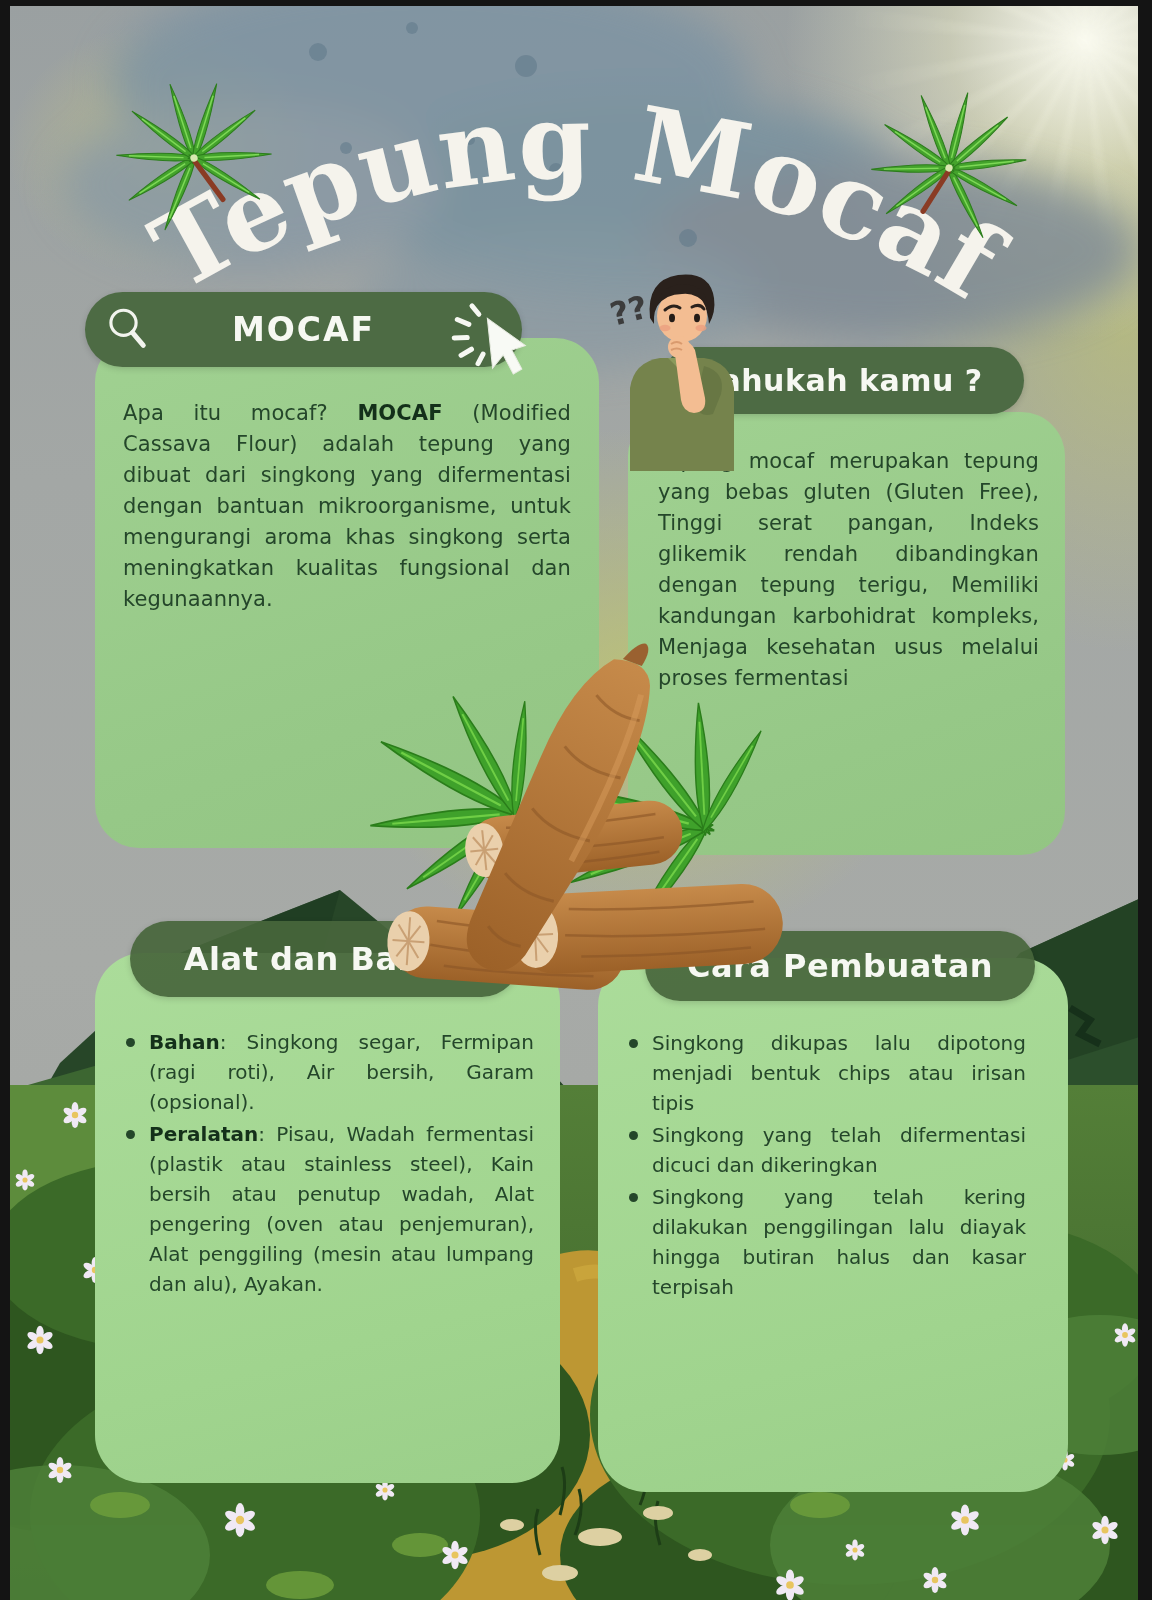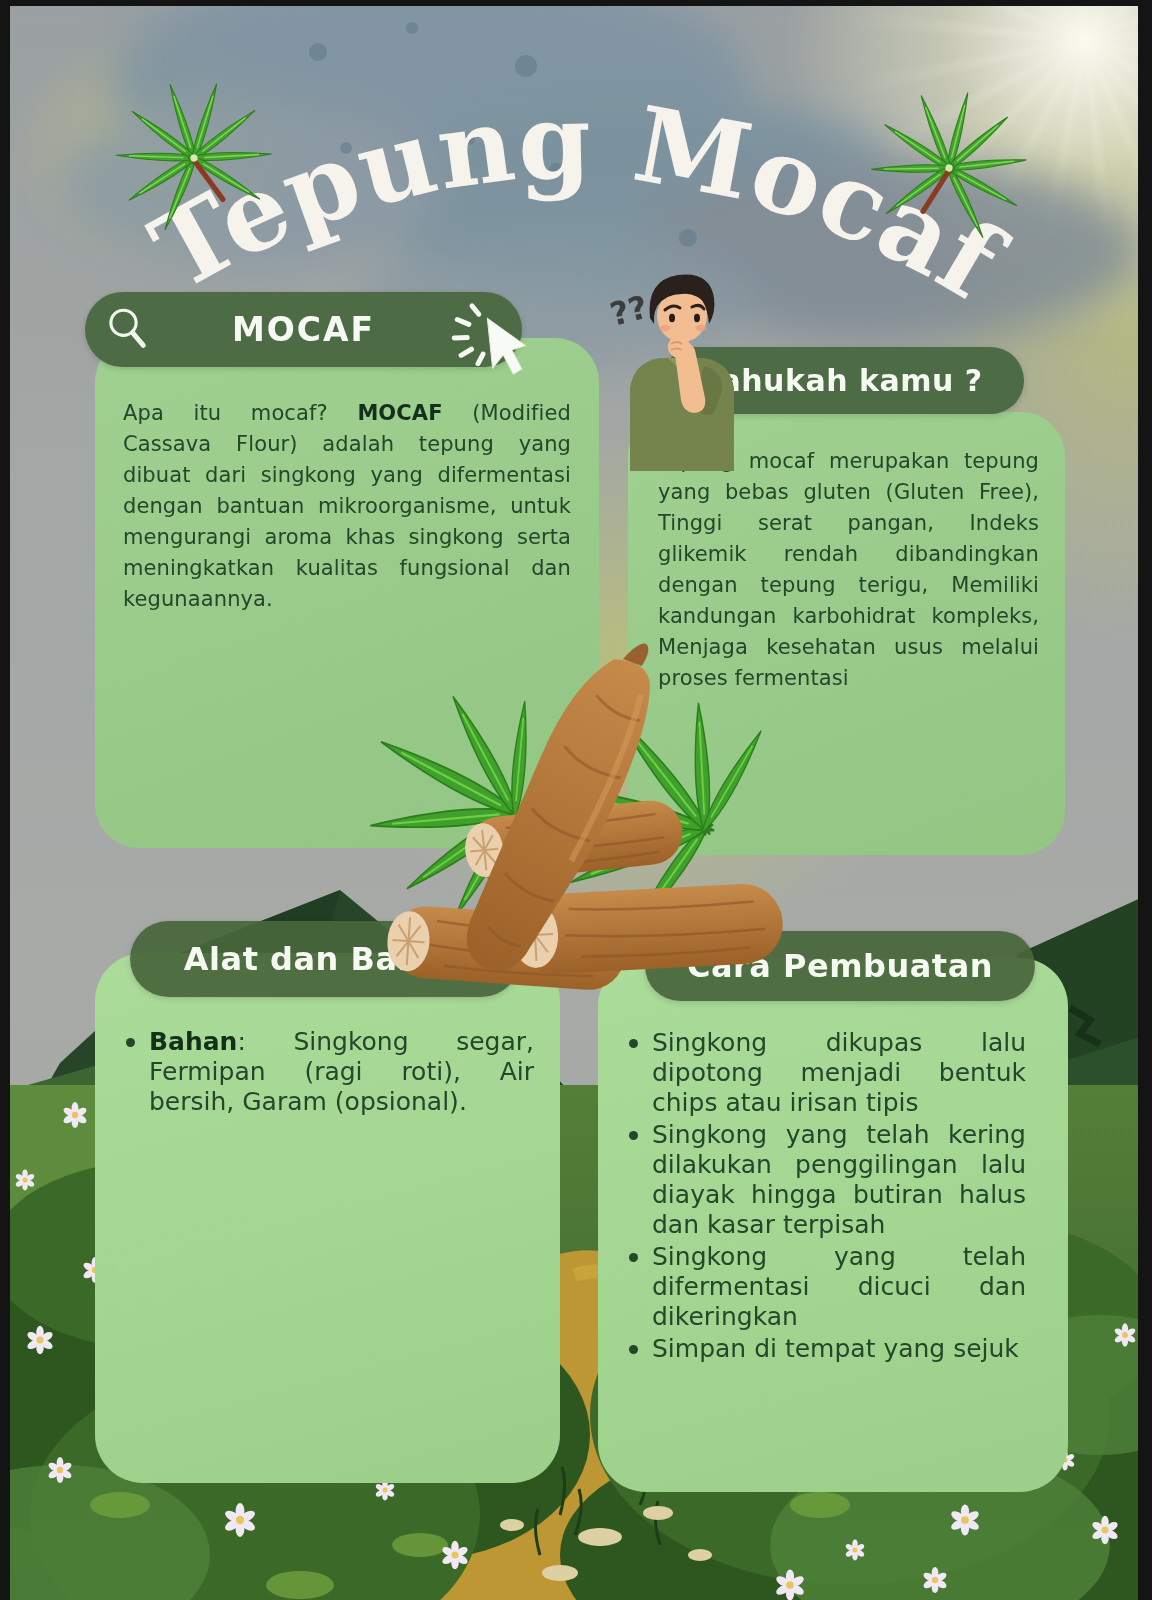--- a/index.html
+++ b/index.html
@@ -24,21 +24,21 @@
   .pill{position:absolute;display:flex;align-items:center;justify-content:center;z-index:25;
         background:#4d6b44;color:#f6f8f2;font-weight:700;box-shadow:0 2px 6px rgba(0,0,0,.15);}
   .pill-translucent{background:rgba(72,102,60,.92);}
   .pill h2{margin:0;font-size:32px;letter-spacing:.5px;font-weight:700;}
   .box{position:absolute;z-index:20;background:linear-gradient(160deg,#a0d191 0%,#96c887 70%,#93c583 100%);}
   .box2{background:linear-gradient(165deg,#abdc9a 0%,#a0d48e 70%,#9bcf8a 100%);}
   .para{font-size:21px;line-height:31px;color:#24462a;text-align:justify;font-weight:500;letter-spacing:.1px;}
   .para b{color:#14301a;font-weight:800;}
   .li{display:grid;grid-template-columns:32px 1fr;margin-bottom:2px;}
   .dot{width:9px;height:9px;border-radius:50%;background:#24462a;margin-top:11px;margin-left:9px;}
-  .li-text{font-size:25px;line-height:30px;color:#24462a;text-align:justify;font-weight:500;}
+  .li-text{font-size:20px;line-height:30px;color:#24462a;text-align:justify;font-weight:500;}
   .li-text b{color:#14301a;font-weight:800;}
   .cursor-icon{position:absolute;left:452px;top:293px;width:100px;height:100px;z-index:28;transform:rotate(-6deg);}
   .bar{position:absolute;background:#141414;z-index:100;}
   .bar-left{left:0;top:0;width:10px;height:1600px;}
   .bar-right{right:0;top:0;width:14px;height:1600px;}
   .bar-top{left:0;top:0;width:1152px;height:6px;}
 </style>
 </head>
 <body>
 
@@ -320,44 +320,44 @@
   <div class="pill pill-translucent" style="left:130px;top:921px;width:390px;height:76px;border-radius:38px;">
     <h2>Alat dan Bahan</h2>
   </div>
 
   <div class="box box2" style="left:95px;top:953px;width:465px;height:530px;border-radius:48px;padding:74px 26px 20px 22px;box-sizing:border-box;">
     <div>
       <div class="li">
         <span class="dot"></span>
         <div class="li-text"><b>Bahan</b><span>: Singkong segar, Fermipan (ragi roti), Air bersih, Garam (opsional).</span></div>
       </div>
+      <div class="li">
+        <span class="dot"></span>
+        <div class="li-text"><b>Peralatan</b><span>: Pisau, Wadah fermentasi (plastik atau stainless steel), Kain bersih atau penutup wadah, Alat pengering (oven atau penjemuran), Alat penggiling (mesin atau lumpang dan alu), Ayakan.</span></div>
+      </div>
     </div>
   </div>
 
   <div class="pill pill-translucent" style="left:645px;top:931px;width:390px;height:70px;border-radius:37px;">
     <h2>Cara Pembuatan</h2>
   </div>
 
   <div class="box box2" style="left:598px;top:958px;width:470px;height:534px;border-radius:48px;padding:70px 42px 20px 22px;box-sizing:border-box;">
     <div>
       <div class="li">
         <span class="dot"></span>
         <div class="li-text">Singkong dikupas lalu dipotong menjadi bentuk chips atau irisan tipis</div>
       </div>
       <div class="li">
         <span class="dot"></span>
+        <div class="li-text">Singkong yang telah difermentasi dicuci dan dikeringkan</div>
+      </div>
+      <div class="li">
+        <span class="dot"></span>
         <div class="li-text">Singkong yang telah kering dilakukan penggilingan lalu diayak hingga butiran halus dan kasar terpisah</div>
-      </div>
-      <div class="li">
-        <span class="dot"></span>
-        <div class="li-text">Singkong yang telah difermentasi dicuci dan dikeringkan</div>
-      </div>
-      <div class="li">
-        <span class="dot"></span>
-        <div class="li-text">Simpan di tempat yang sejuk</div>
       </div>
     </div>
   </div>
 
   <div class="bar bar-left"></div>
   <div class="bar bar-right"></div>
   <div class="bar bar-top"></div>
 </div>
 
 </body></html>

